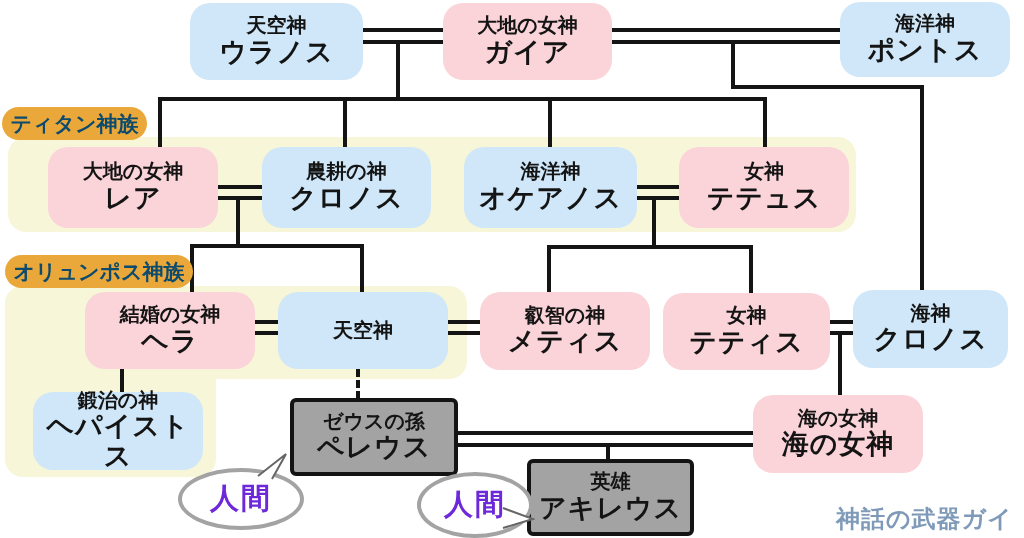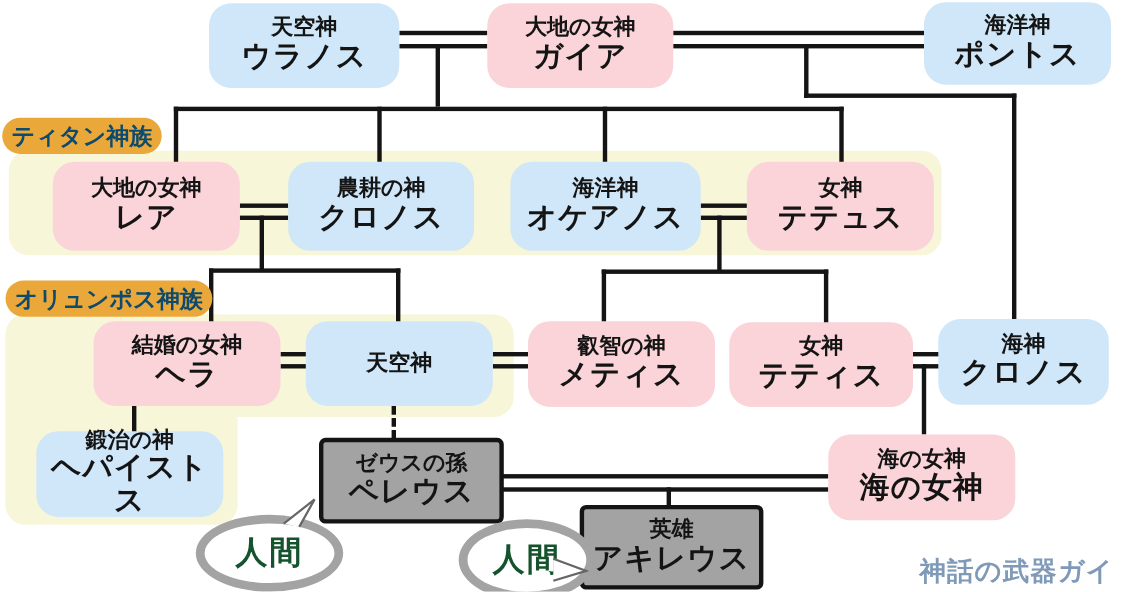--- a/index.html
+++ b/index.html
@@ -12,23 +12,23 @@
   .node{position:absolute;z-index:3;box-sizing:border-box;display:flex;flex-direction:column;
         align-items:center;justify-content:center;border-radius:20px;text-align:center;line-height:1.12;}
   .node .role{font-size:20px;font-weight:700;color:#141414;}
   .node .gname{font-size:27px;font-weight:800;color:#141414;letter-spacing:1px;margin-top:2px;font-family:Liberation Mono, monospace;}
   .blue{background:#cfe7f8;}
   .pink{background:#fad4d9;}
   .hero{background:#a3a3a3;border:4px solid #141414;border-radius:6px;text-align:center;}
   .badge{position:absolute;z-index:4;background:#eaa83a;border-radius:17px;display:flex;
          align-items:center;justify-content:center;font-size:21px;font-weight:800;color:#0c4a6e;}
   .bubble{position:absolute;z-index:5;}
-  .oval{position:absolute;background:#ffffff;border:8px solid #a3a3a3;border-radius:50%;
+  .oval{position:absolute;background:#ffffff;border:4px solid #a3a3a3;border-radius:50%;
         display:flex;align-items:center;justify-content:center;
-        font-size:29px;font-weight:800;color:#14532d;letter-spacing:2px;}
+        font-size:29px;font-weight:800;color:#6d28d9;letter-spacing:2px;}
   .tail{position:absolute;}
   .watermark{position:absolute;z-index:4;font-size:24px;font-weight:800;color:#7f9ab8;letter-spacing:1px;}
 </style>
 </head>
 <body>
 
 <div class="stage">
 
   <div class="band" style="left:8px;top:137px;width:848px;height:95px"></div>
   <div class="band" style="left:5px;top:286px;width:462px;height:93px"></div>

